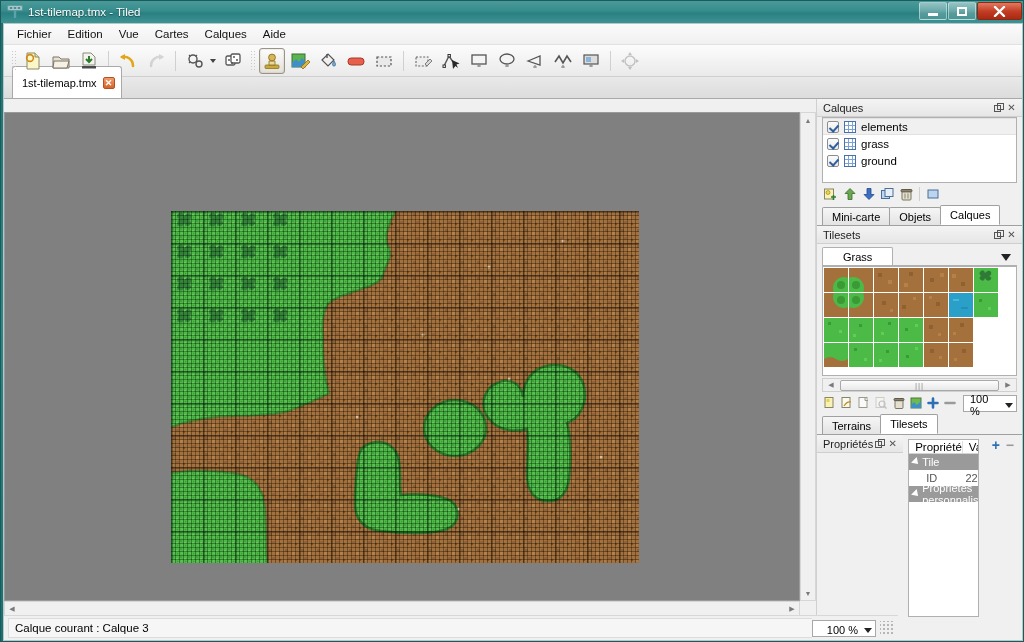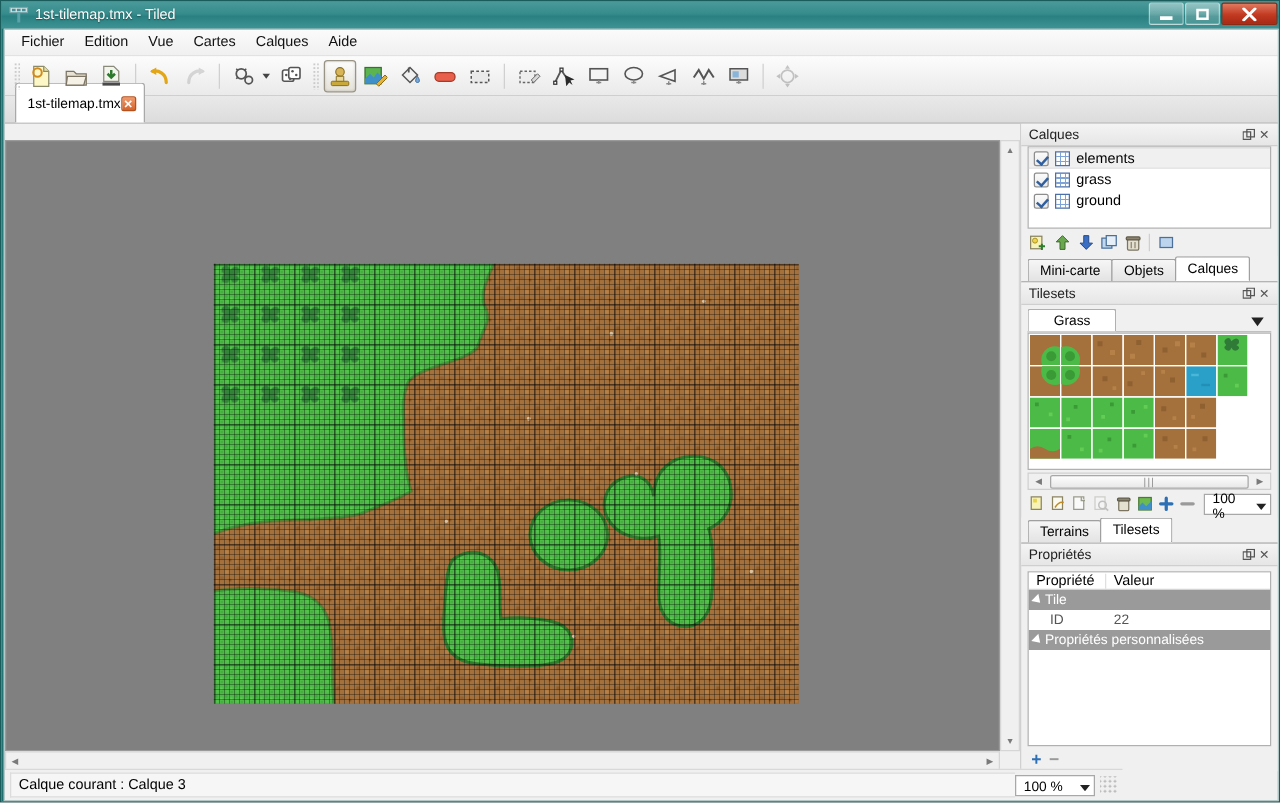--- a/index.html
+++ b/index.html
@@ -120,21 +120,21 @@
     background: linear-gradient(to bottom,#e9e9e9,#dcdcdc);
     border-bottom: 1px solid #a9a9a9;
     display: flex; align-items: flex-end;
     padding-left: 8px;
   }
   .doctab {
     height: 32px; padding: 0 6px 0 9px;
     background: #ffffff;
     border: 1px solid #a9a9a9; border-bottom: none;
     border-radius: 3px 3px 0 0;
-    display: flex; align-items: center; 
+    display: flex; align-items: center; gap: 6px;
     font-size: 11px;
   }
   .tab-close {
     width: 12px; height: 12px;
     background: linear-gradient(to bottom,#f19b6d,#d4642b);
     border: 1px solid #b4521f; border-radius: 2px;
     color: #fff; font-size: 9px; line-height: 10px;
     text-align: center; font-weight: bold;
   }
 
@@ -400,20 +400,21 @@
   .minus-icon { color: #9a9a9a; font-size: 14px; font-weight: bold; line-height: 12px; }
 
   
   .statusbar {
     position: absolute; bottom: 0; left: 0;
     width: 894px; height: 25px;
     background: #f0f0f0;
     border-top: 1px solid #d8d8d8;
     display: flex; align-items: center;
     padding: 0 4px;
+    text-align: right;
   }
   .status-text {
     flex: 1; height: 20px;
     display: flex; align-items: center;
     padding-left: 6px; font-size: 11.5px;
     border: 1px solid #dcdcdc; border-right: none;
     background: #f6f6f6;
   }
   .grip {
     width: 14px; height: 14px; margin-left: 4px;
@@ -1102,21 +1103,21 @@
           <div class="tabrow">
             <div class="ptab">
               <span>Terrains</span>
             </div>
             <div class="ptab active">
               <span>Tilesets</span>
             </div>
           </div>
         </div>
 
-        <div style="flex:1;display:flex;flex-direction:column;min-height:0;">
+        <div style="flex:1;display:flex;flex-direction:row;min-height:0;">
           <div class="dock-title">
             <span>Propriétés</span>
             <span class="spacer"></span>
             <span class="dock-btn">
               <svg width="10" height="10" viewBox="0 0 10 10">
                 <rect x="0.5" y="2.5" width="6" height="6" fill="none" stroke="#555"></rect>
                 <rect x="3.5" y="0.5" width="6" height="6" fill="none" stroke="#555"></rect>
               </svg>
             </span>
             <span class="dock-btn">✕</span>

